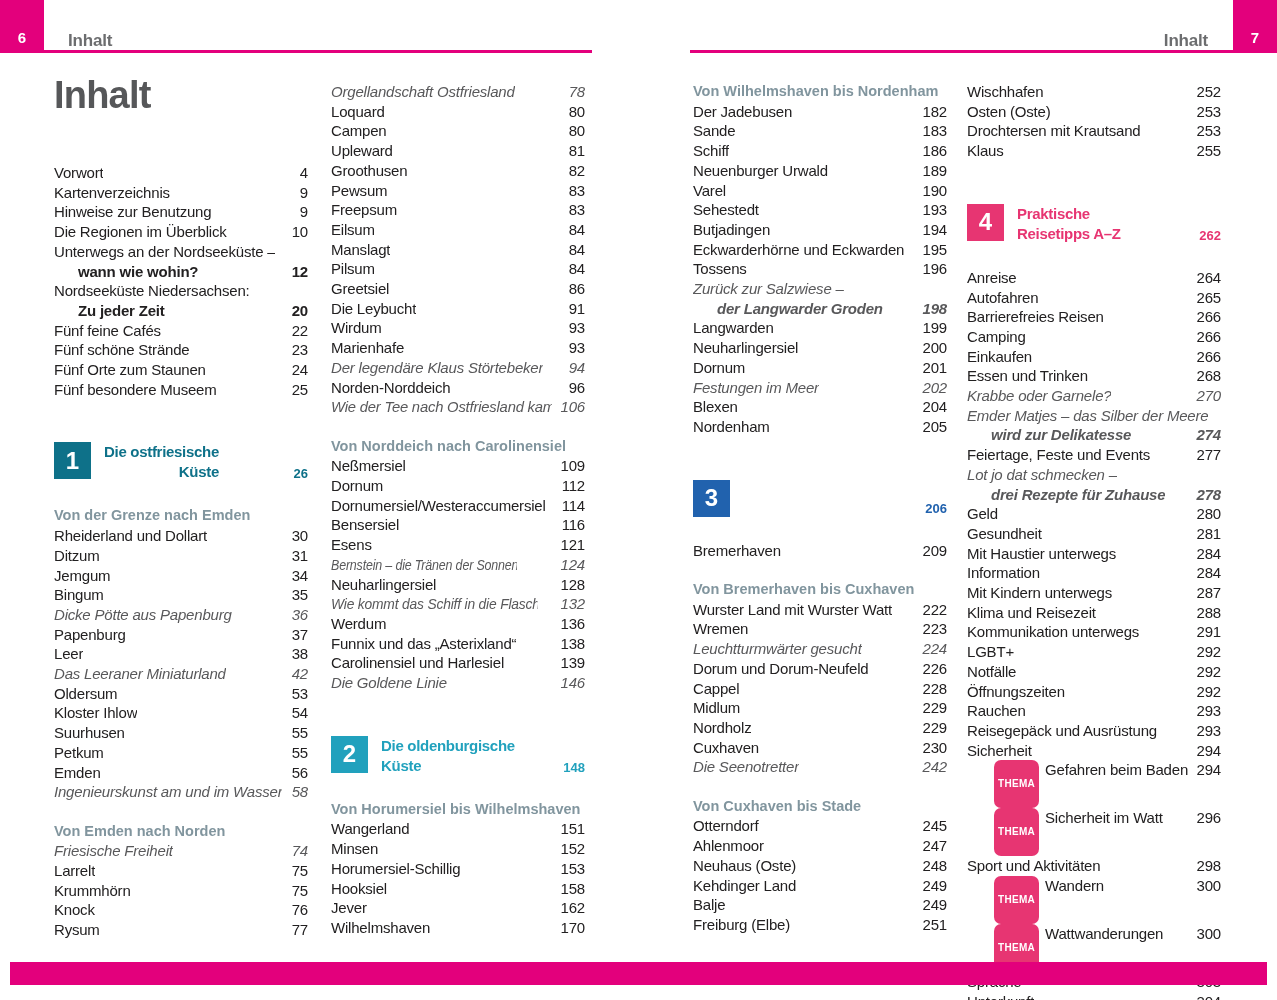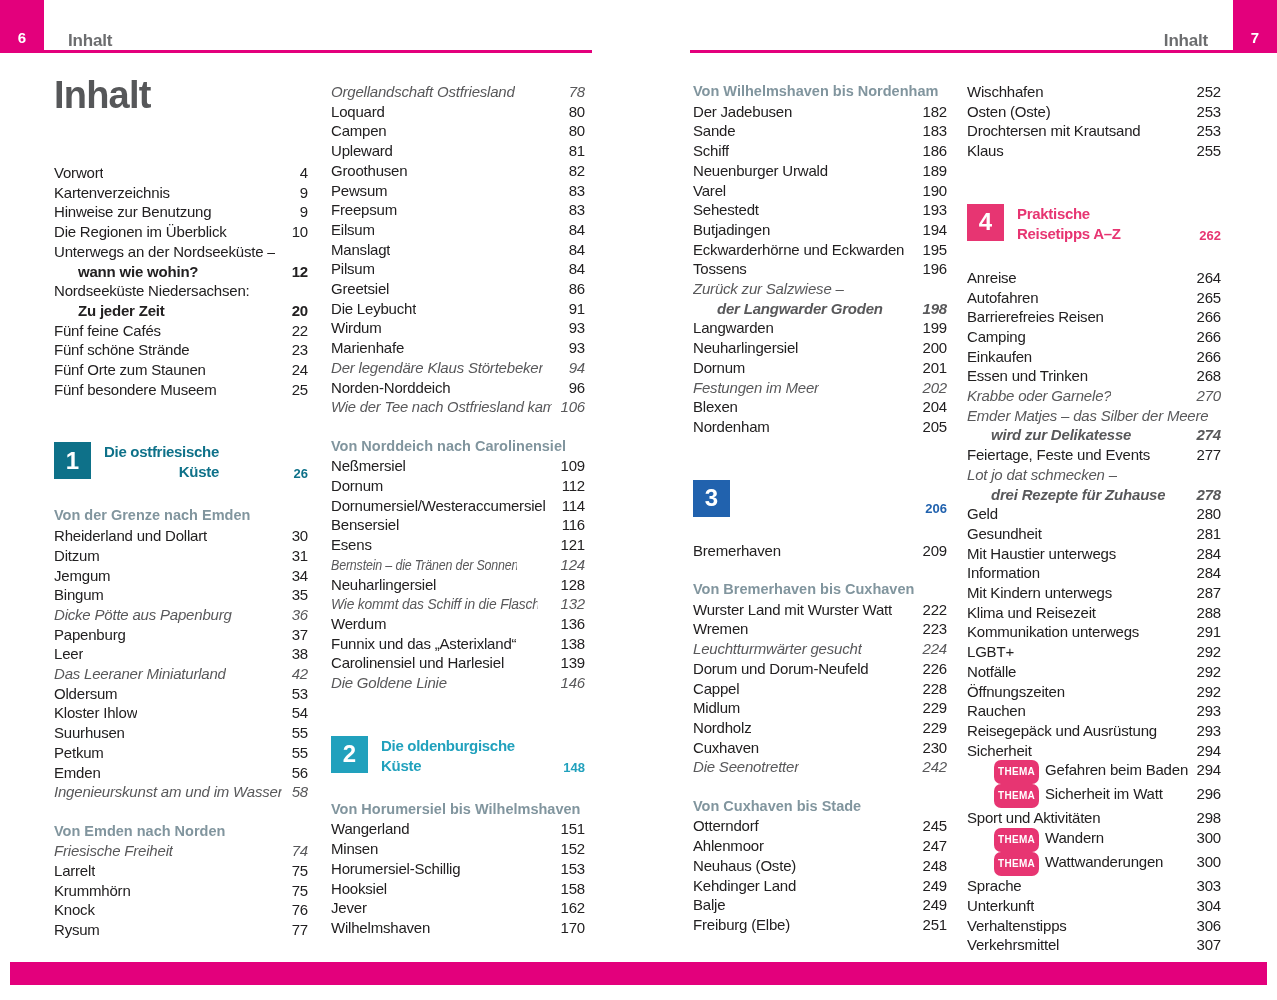--- a/index.html
+++ b/index.html
@@ -48,21 +48,21 @@
   .row.subhead {
     font-weight:bold; color:var(--subhead); font-size:14.5px; margin-top:19.7px;
     letter-spacing:0;
   }
   .toc-col .block:first-child .row:first-child { margin-top:0; }
   .section + .block .row:first-child { margin-top:8px; }
   .row.indent { padding-left:24px;font-weight:bold; }
   .row.thema { padding-left:27px; }
   .badge {
     background:var(--pink); color:#fff; font-weight:bold; font-size:10px;
-    line-height:14px; padding:5px 4px; border-radius:7px; flex:none; align-self:center;
+    line-height:14px; padding:17px 4px; border-radius:7px; flex:none; align-self:center;
     letter-spacing:0.3px;
   }
   
   .section { display:flex; align-items:flex-start; position:relative; margin:43px 0 24px; }
   .secnum {
     width:37px; height:37px; flex:none; color:#fff; font-size:24px; font-weight:bold;
     display:flex; align-items:center; justify-content:center;
   }
   .sectitle { margin-left:13px; font-weight:bold; font-size:15px; line-height:20px; letter-spacing:-0.3px; padding-top:-2px; }
   .secpage { position:absolute; right:0; bottom:1px; font-weight:bold; font-size:13px; }

